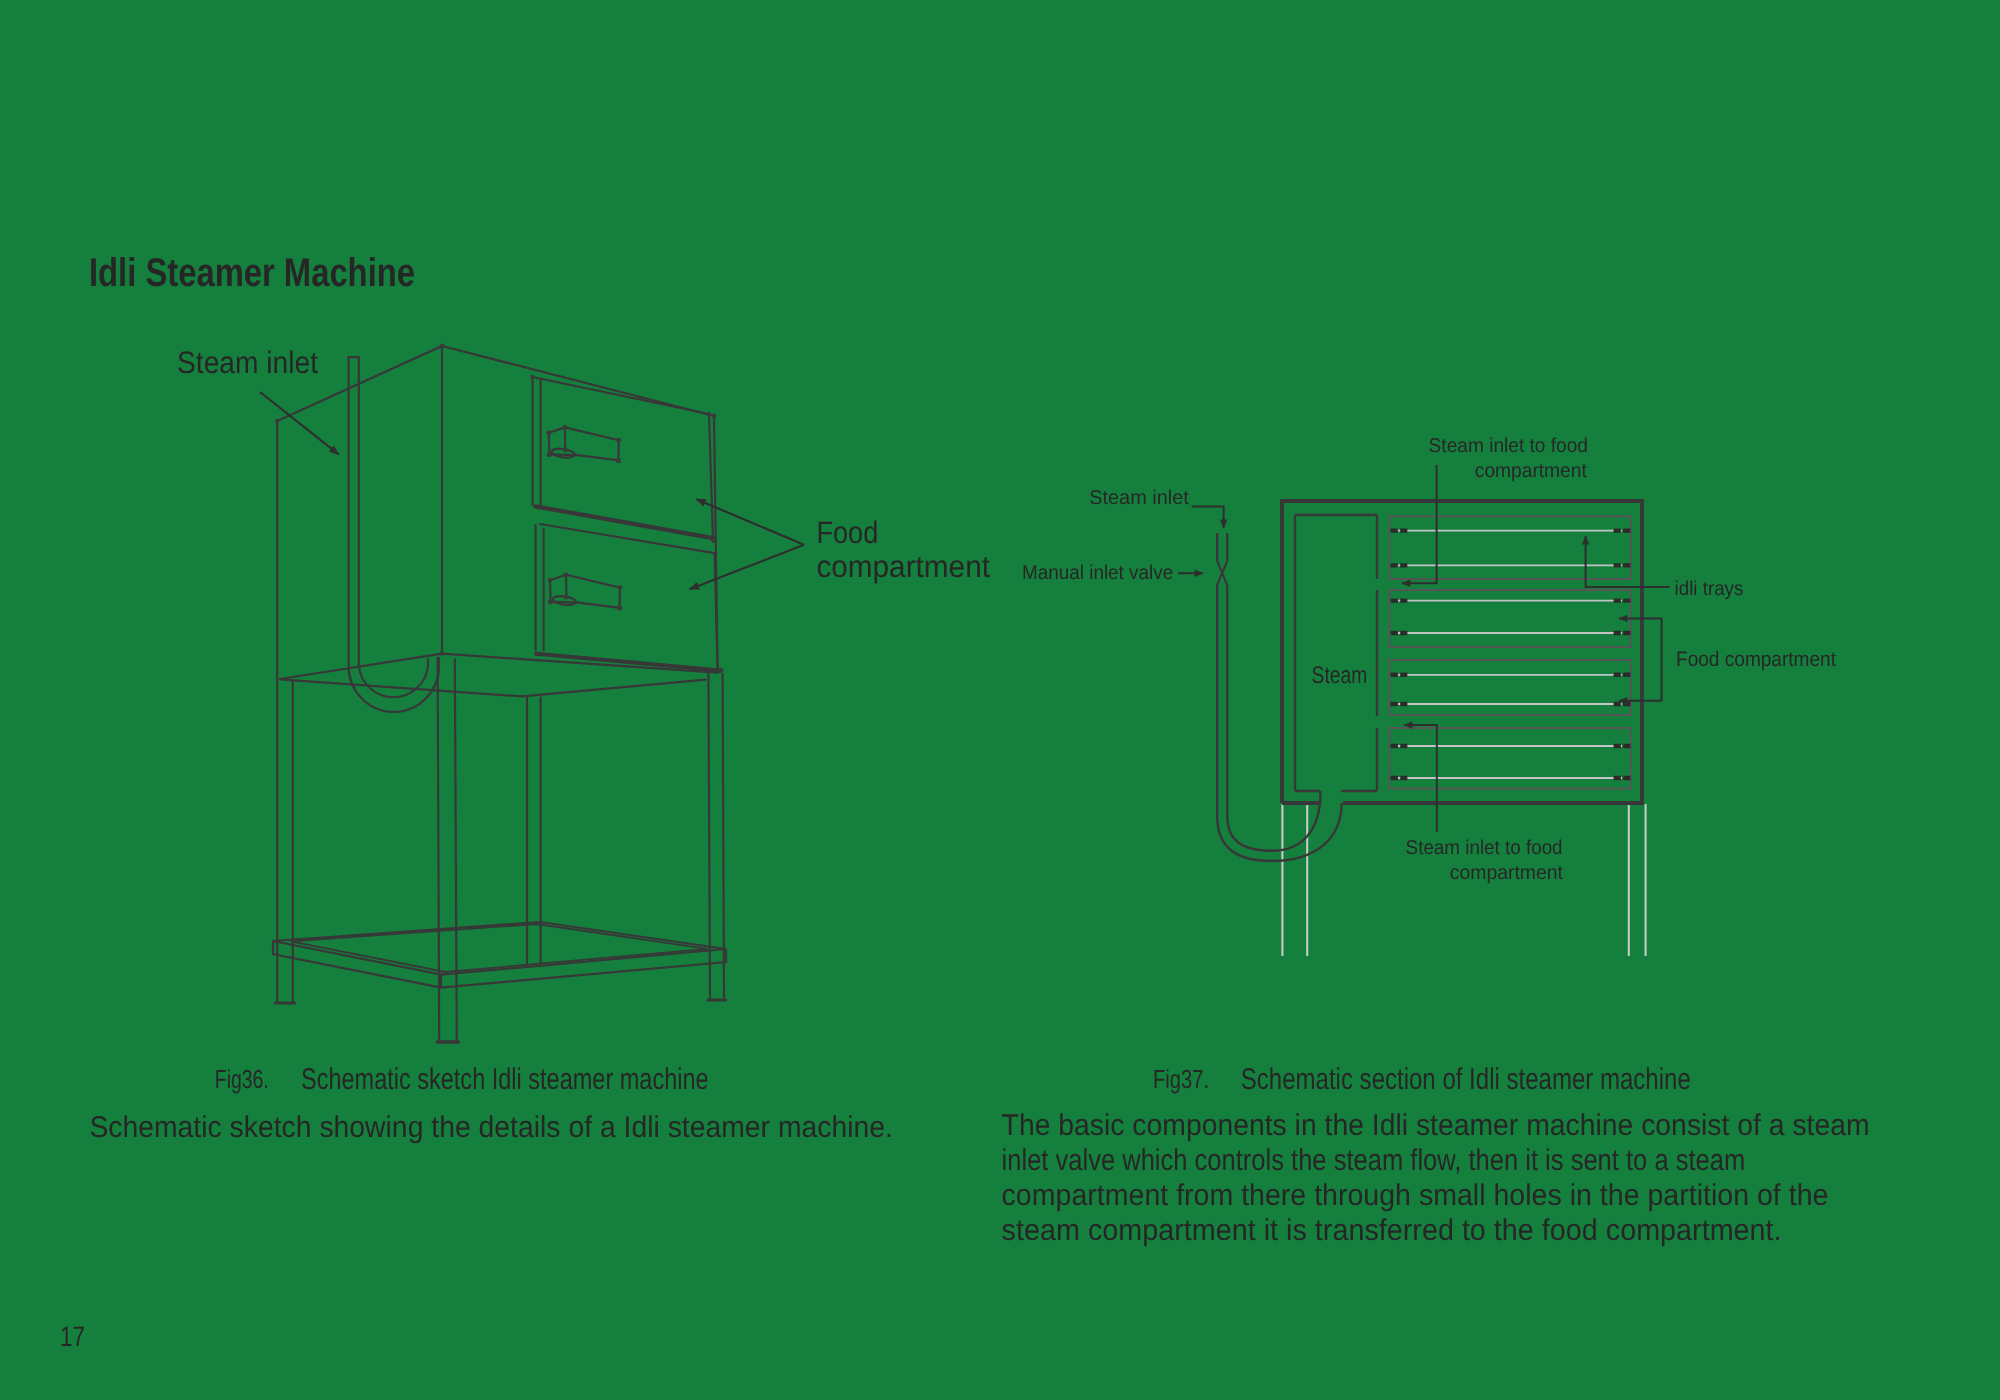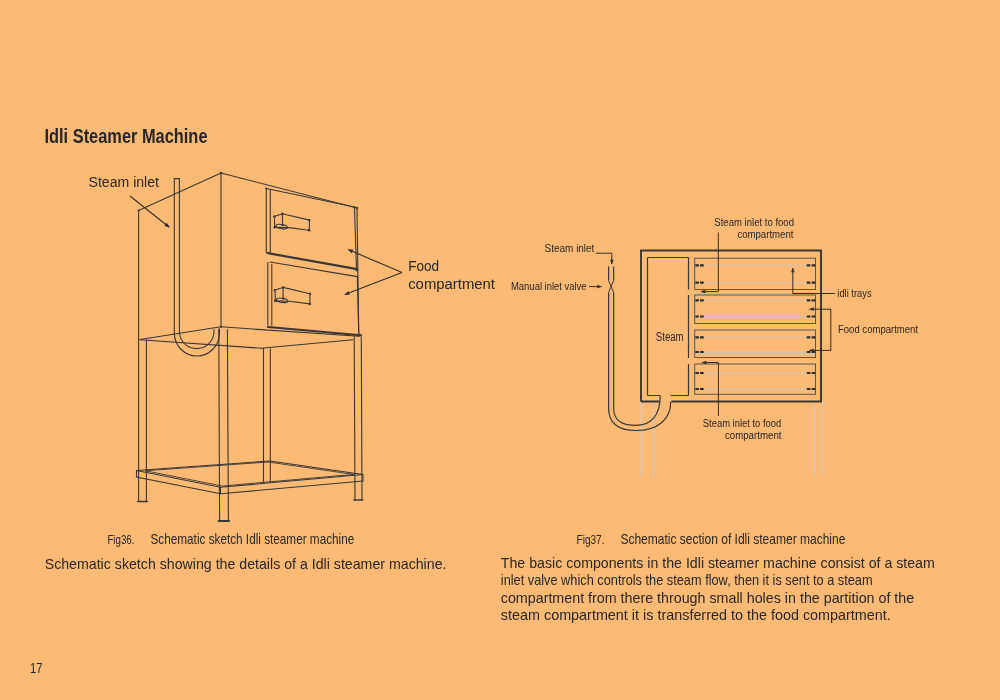--- a/index.html
+++ b/index.html
@@ -1,17 +1,17 @@
 <!DOCTYPE html>
 <html><head>
 <meta charset="utf-8">
 <title>Idli Steamer Machine</title>
 <style>
   html,body{margin:0;padding:0;background:#ffffff;}
-  #page{position:relative;width:1000px;height:700px;background:#fdba74;overflow:hidden;
+  #page{position:relative;width:1000px;height:700px;background:#15803d;overflow:hidden;
         font-family:"Liberation Sans", sans-serif;}
   svg{position:absolute;left:0;top:0;}
   text{font-family:"Liberation Sans", sans-serif;fill:#262626;}
 </style>
 </head>
 <body>
 
 <div id="page">
 <svg width="1000" height="700" viewBox="0 0 1000 700">
   <defs>

